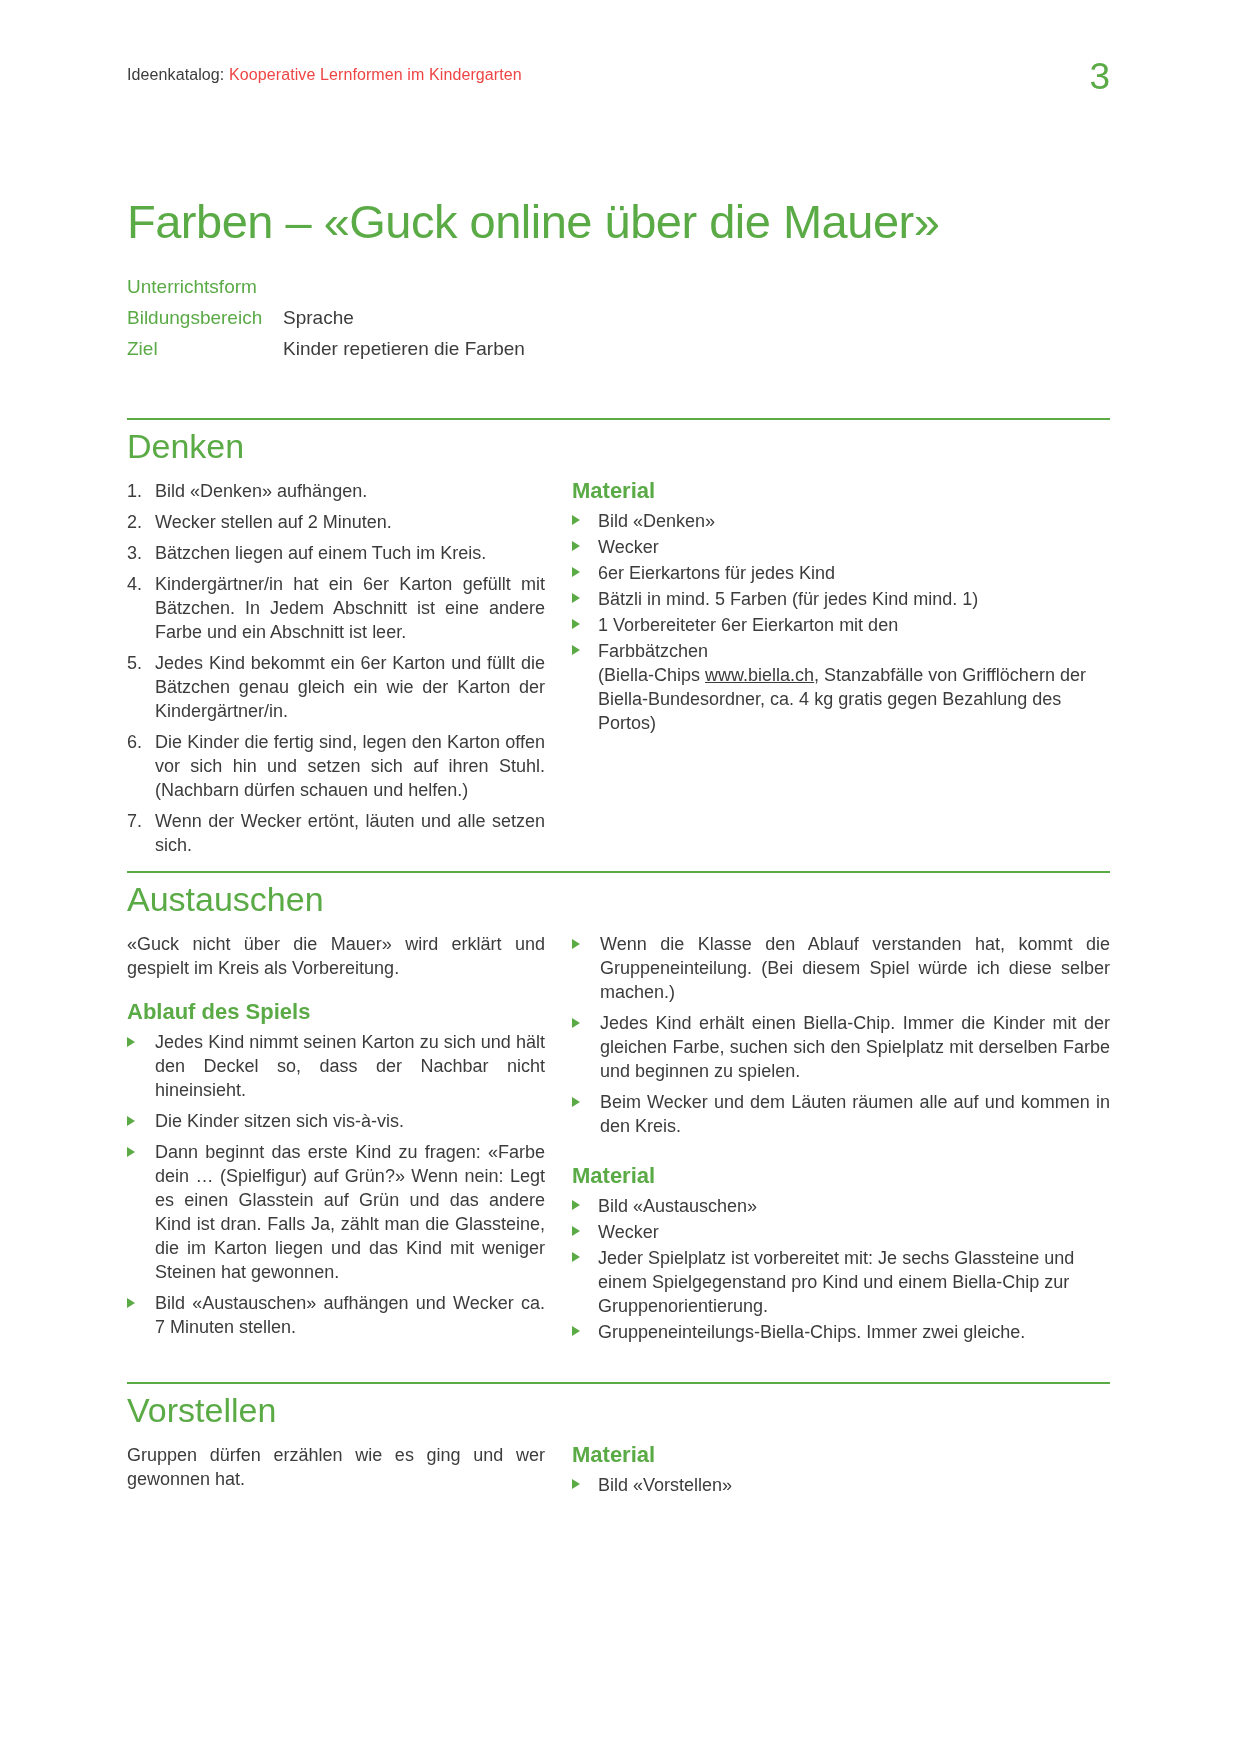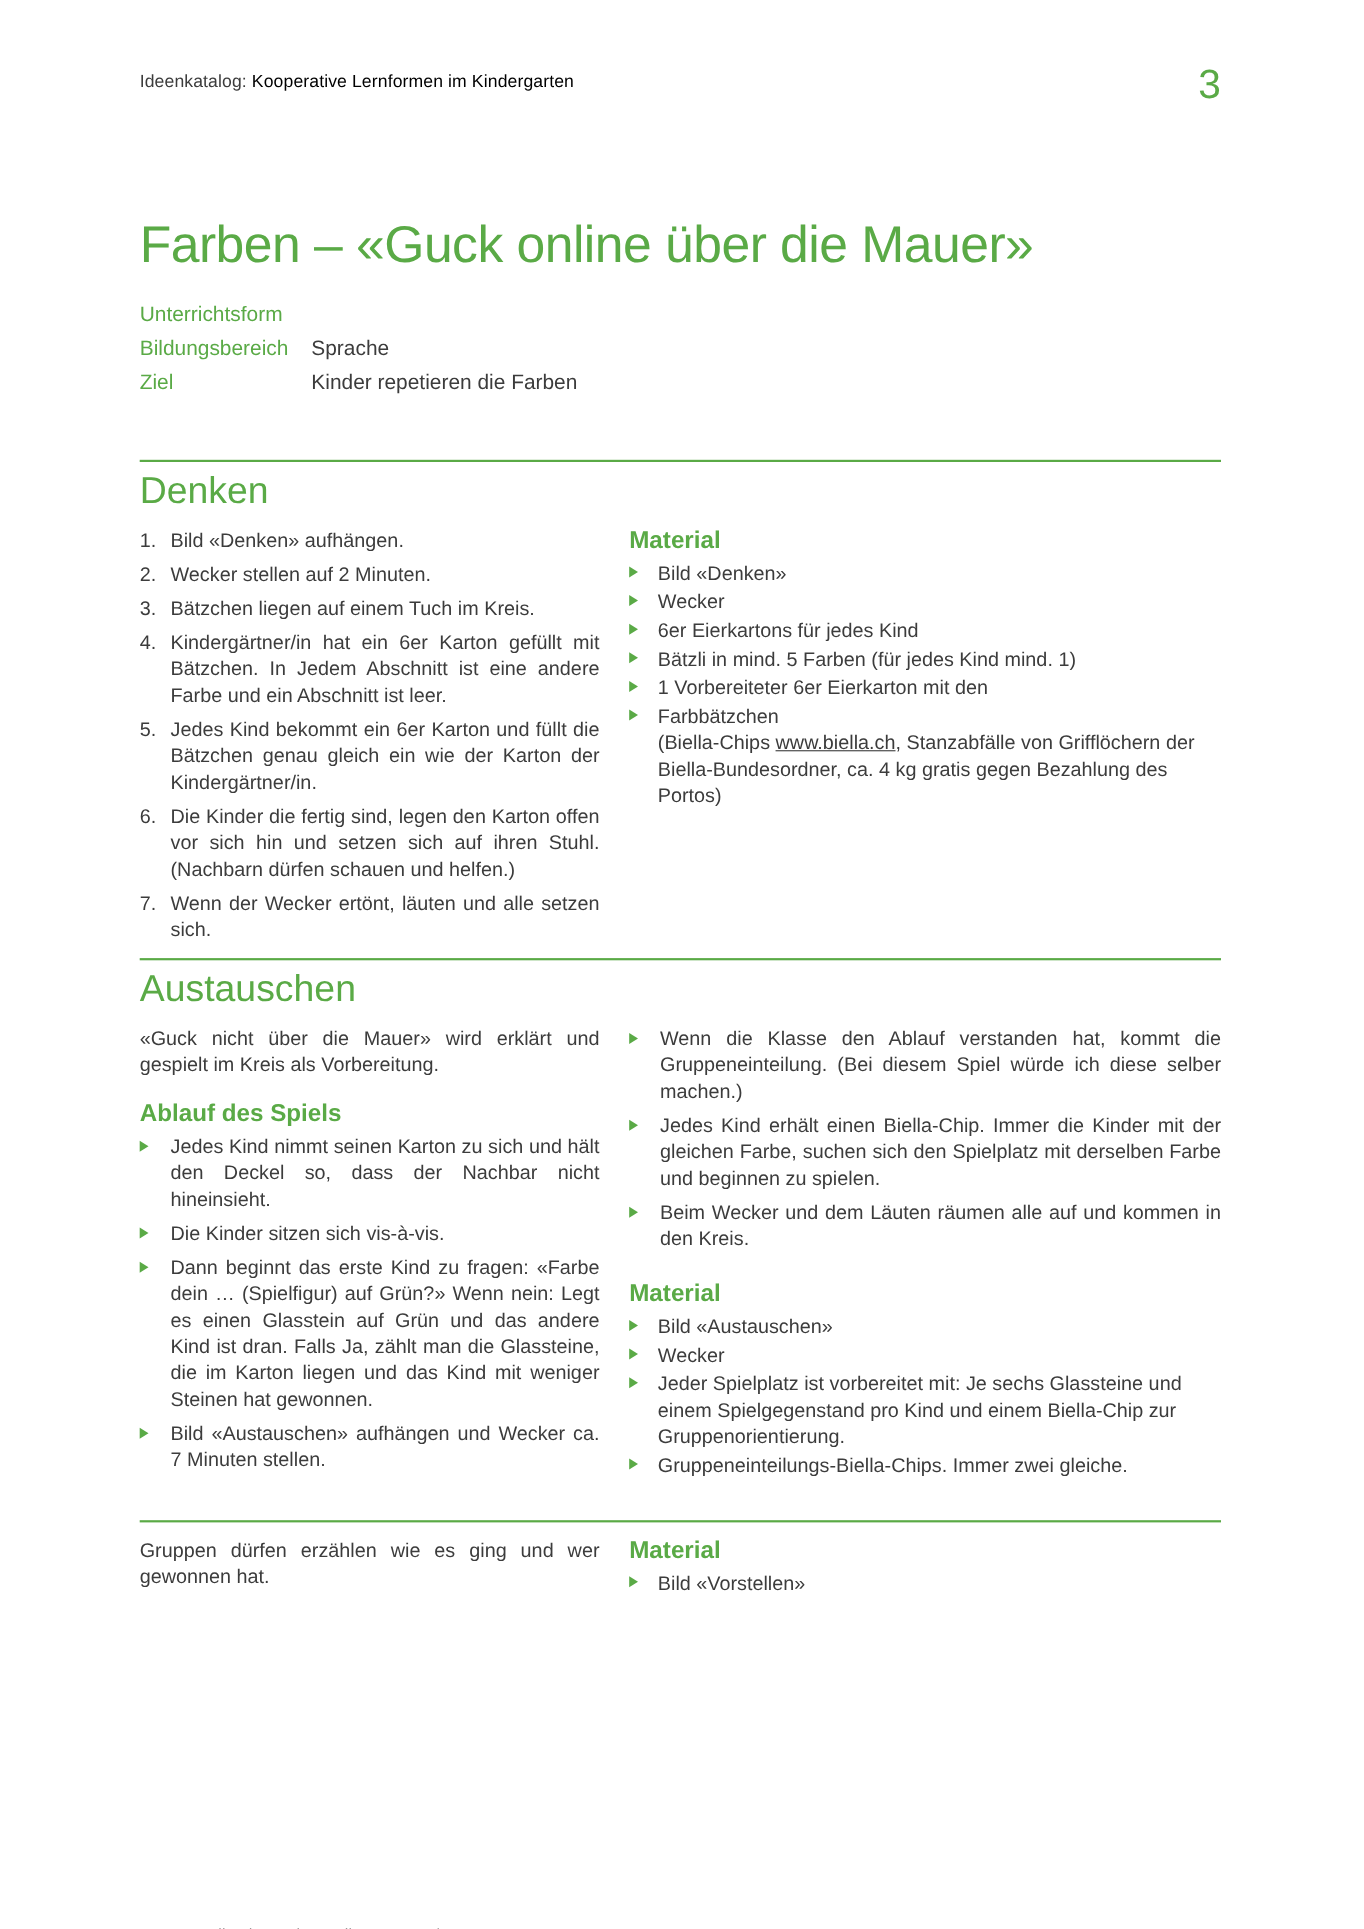--- a/index.html
+++ b/index.html
@@ -14,21 +14,21 @@
     color: #3c3c3c;
     padding: 64px 130px 0 127px;
     overflow: hidden;
   }
   .green { color: #5aaa46; }
 
   
   .hdr { display: flex; justify-content: space-between; align-items: flex-start; }
   .hdr-left { font-size: 16px; line-height: 22px; letter-spacing: .1px; }
   .hdr-left .lbl { color: #3c3c3c; }
-  .hdr-left .ttl { color: #000000; }
+  .hdr-left .ttl { color: #ef4444; }
   .pagenum { font-size: 37px; font-weight: 300; line-height: 34px; margin-top: -4px; }
 
   
   .doc-title { font-size: 47px; font-weight: 300; letter-spacing: -0.5px; margin-top: 100px; }
   .meta { margin-top: 22px; }
   .meta-row { display: flex; font-size: 19px; line-height: 31px; }
   .meta-row .m-label { width: 156px; flex: none; color: #5aaa46; }
   .meta-row .m-value { color: #3c3c3c; }
 
   
@@ -272,20 +272,21 @@
                 <span class="btxt">Gruppeneinteilungs-Biella-Chips. Immer zwei gleiche.</span>
               </li>
           </ul>
         </div>
       </div>
     </div>
   </section>
 
   <section class="sec-vorstellen">
     <hr class="divider">
+    <h2 class="sec-h">Vorstellen</h2>
     <div class="cols">
       <div class="col-l body-txt">
         <p class="just">Gruppen dürfen erzählen wie es ging und wer gewonnen hat.</p>
       </div>
       <div class="col-r body-txt">
         <h3 class="sub-h">Material</h3>
         <ul class="blist mlist">
           <li>
               <span class="marker">
                 <i class="tri"></i>

